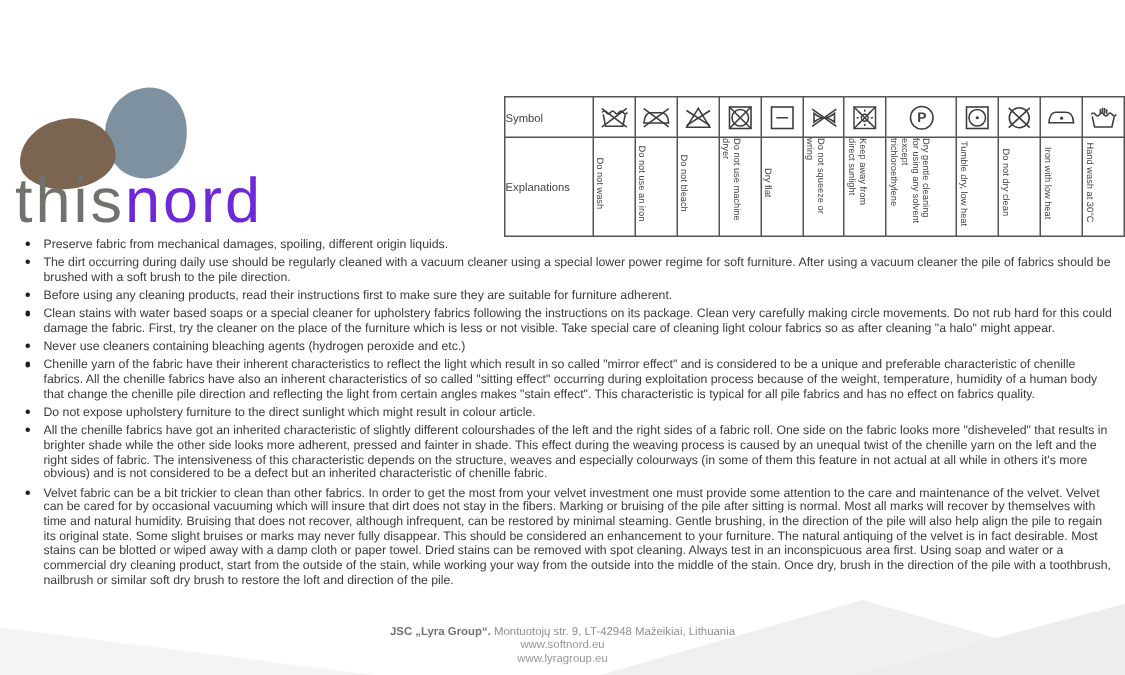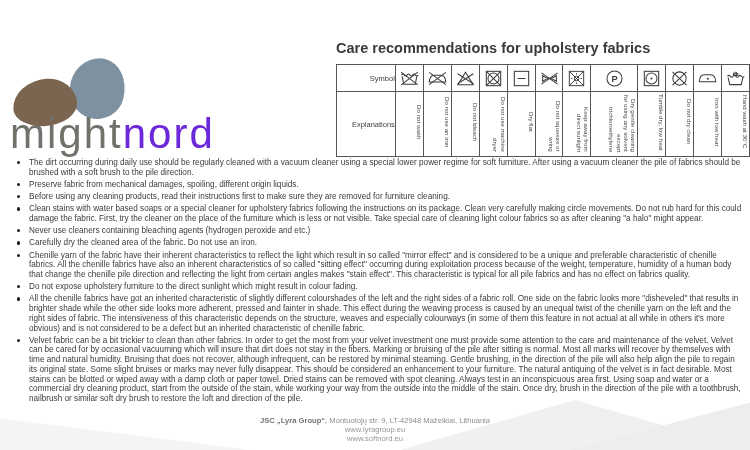--- a/index.html
+++ b/index.html
@@ -22,21 +22,21 @@
                 border-radius:55% 45% 52% 48% / 60% 55% 45% 40%; transform:rotate(-4deg); }
   .logo-text { position:absolute; left:0; top:58px; font-size:42px; line-height:1;
                letter-spacing:2px; font-weight:normal; white-space:nowrap; }
   .logo-soft { color:#72726c; }
   .logo-nord { color:#6d28d9; }
 
   
   .care-title { position:absolute; left:336px; top:40px; font-size:14.5px; font-weight:bold;
                 color:#3a3a3a; z-index:2; white-space:nowrap; }
   .care-table { position:absolute; left:336px; top:64px; border-collapse:collapse; z-index:2; }
-  .care-table td, .care-table th { border:1px solid #555; padding:0; text-align:right; vertical-align:middle; }
+  .care-table td, .care-table th { border:1px solid #555; padding:0; text-align:left; vertical-align:middle; }
   .care-table .lbl { width:58px; font-size:7.5px; font-weight:normal; color:#3f3f3f; }
   .care-table .sym { height:26px; width:27px; }
   .care-table .sym.wide { width:46px; }
   .care-table .exp { height:64px; vertical-align:middle; }
   .vtext { writing-mode:vertical-rl; text-orientation:mixed; display:inline-block;
            max-height:60px; font-size:6.2px; line-height:1.18; color:#3f3f3f; }
   .sym svg { display:block; margin:2px auto; }
 
   
   .care-list { position:absolute; left:14px; top:158px; width:730px; margin:0; padding:0;
@@ -57,24 +57,23 @@
 
 <div class="page">
 
   <div class="deco deco-b"></div>
   <div class="deco deco-a"></div>
   <div class="deco deco-c"></div>
 
   <div class="logo">
     <div class="blob blob-blue"></div>
     <div class="blob blob-brown"></div>
-    <div class="logo-text"><span class="logo-soft">might</span><span class="logo-nord">nord</span></div>
+    <div class="logo-text"><span class="logo-soft">this</span><span class="logo-nord">nord</span></div>
   </div>
 
-  <div class="care-title">Care recommendations for upholstery fabrics</div>
 
   <table class="care-table">
     <tbody>
         <tr>
       <td class="lbl">Symbol</td>
       <td class="sym">
         <svg width="21" height="21" viewBox="0 0 24 24" fill="none" stroke="#3d3d3d" stroke-width="1.2">
           <path d="M2.8 8q1.6-2.2 3.2 0t3.2 0t3.2 0t3.2 0t3.2 0t3.2 0"></path>
               <path d="M3.6 9.5 5.4 18.5h13.2l1.8-9"></path>
               <path d="M2.5 4.8 21.5 19.2M21.5 4.8 2.5 19.2"></path>
@@ -164,34 +163,33 @@
       <td class="exp"><span class="vtext">Dry gentle cleaning for using any solvent except trichloroethylene</span></td>
       <td class="exp"><span class="vtext">Tumble dry, low heat</span></td>
       <td class="exp"><span class="vtext">Do not dry clean</span></td>
       <td class="exp"><span class="vtext">Iron with low heat</span></td>
       <td class="exp"><span class="vtext">Hand wash at 30°C</span></td>
     </tr>
   </tbody>
     </table>
 
   <ul class="care-list">
+    <li>Preserve fabric from mechanical damages, spoiling, different origin liquids.</li>
     <li>The dirt occurring during daily use should be regularly cleaned with a vacuum cleaner using a special lower power regime for soft furniture. After using a vacuum cleaner the pile of fabrics should be brushed with a soft brush to the pile direction.</li>
-    <li>Preserve fabric from mechanical damages, spoiling, different origin liquids.</li>
-    <li>Before using any cleaning products, read their instructions first to make sure they are removed for furniture cleaning.</li>
+    <li>Before using any cleaning products, read their instructions first to make sure they are suitable for furniture adherent.</li>
     <li>Clean stains with water based soaps or a special cleaner for upholstery fabrics following the instructions on its package. Clean very carefully making circle movements. Do not rub hard for this could damage the fabric. First, try the cleaner on the place of the furniture which is less or not visible. Take special care of cleaning light colour fabrics so as after cleaning "a halo" might appear.</li>
     <li>Never use cleaners containing bleaching agents (hydrogen peroxide and etc.)</li>
-    <li>Carefully dry the cleaned area of the fabric. Do not use an iron.</li>
     <li>Chenille yarn of the fabric have their inherent characteristics to reflect the light which result in so called "mirror effect" and is considered to be a unique and preferable characteristic of chenille fabrics. All the chenille fabrics have also an inherent characteristics of so called "sitting effect" occurring during exploitation process because of the weight, temperature, humidity of a human body that change the chenille pile direction and reflecting the light from certain angles makes "stain effect". This characteristic is typical for all pile fabrics and has no effect on fabrics quality.</li>
-    <li>Do not expose upholstery furniture to the direct sunlight which might result in colour fading.</li>
+    <li>Do not expose upholstery furniture to the direct sunlight which might result in colour article.</li>
     <li>All the chenille fabrics have got an inherited characteristic of slightly different colourshades of the left and the right sides of a fabric roll. One side on the fabric looks more "disheveled" that results in brighter shade while the other side looks more adherent, pressed and fainter in shade. This effect during the weaving process is caused by an unequal twist of the chenille yarn on the left and the right sides of fabric. The intensiveness of this characteristic depends on the structure, weaves and especially colourways (in some of them this feature in not actual at all while in others it's more obvious) and is not considered to be a defect but an inherited characteristic of chenille fabric.</li>
     <li>Velvet fabric can be a bit trickier to clean than other fabrics. In order to get the most from your velvet investment one must provide some attention to the care and maintenance of the velvet. Velvet can be cared for by occasional vacuuming which will insure that dirt does not stay in the fibers. Marking or bruising of the pile after sitting is normal. Most all marks will recover by themselves with time and natural humidity. Bruising that does not recover, although infrequent, can be restored by minimal steaming. Gentle brushing, in the direction of the pile will also help align the pile to regain its original state. Some slight bruises or marks may never fully disappear. This should be considered an enhancement to your furniture. The natural antiquing of the velvet is in fact desirable. Most stains can be blotted or wiped away with a damp cloth or paper towel. Dried stains can be removed with spot cleaning. Always test in an inconspicuous area first. Using soap and water or a commercial dry cleaning product, start from the outside of the stain, while working your way from the outside into the middle of the stain. Once dry, brush in the direction of the pile with a toothbrush, nailbrush or similar soft dry brush to restore the loft and direction of the pile.</li>
   </ul>
 
   <div class="footer">
     <div>
       <span class="company">JSC „Lyra Group“.</span>
       <span>Montuotojų str. 9, LT-42948 Mažeikiai, Lithuania</span>
     </div>
+    <span class="url">www.softnord.eu</span>
     <span class="url">www.lyragroup.eu</span>
-    <span class="url">www.softnord.eu</span>
   </div>
 
 </div>
 
 </body></html>

